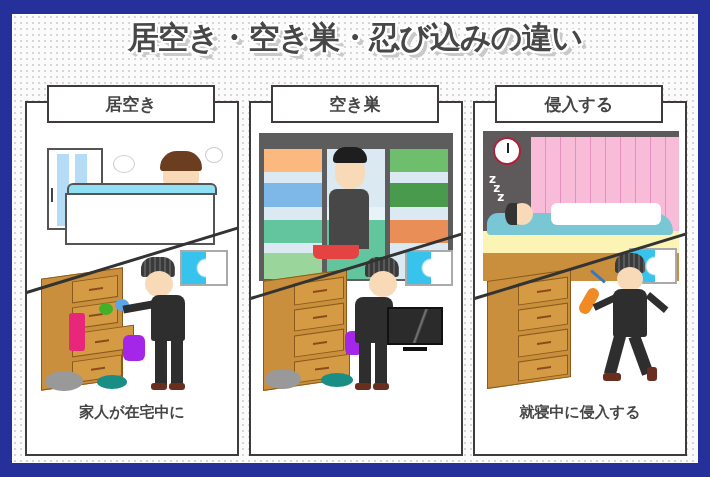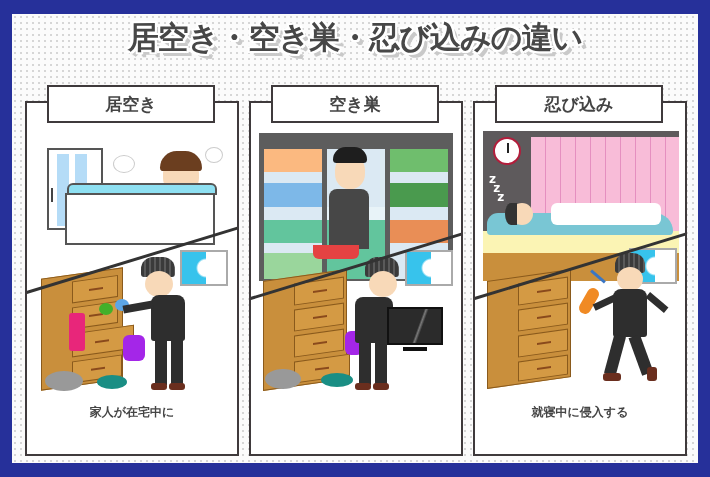--- a/index.html
+++ b/index.html
@@ -33,21 +33,21 @@
     font-size: 17px; font-weight: bold; color: #444;
   }
 
   .scene { position: absolute; inset: 0; }
   .divider {
     position: absolute; left: -10px; width: 250px; height: 3px; background: #333;
     transform-origin: left center; z-index: 2;
   }
   .caption {
     position: absolute; left: 0; width: 100%; text-align: center;
-    font-size: 12px; font-weight: bold; color: #454545; line-height: 25px; top: 297px;
+    font-size: 15px; font-weight: bold; color: #454545; line-height: 25px; top: 297px;
   }
   .abs { position: absolute; }
 
   
   .dresser { background: #c98f3c; border: 1.5px solid #8a5a1c; }
   .drawer { position: absolute; background: #d49a44; border: 1.5px solid #8a5a1c; }
   .handle { position: absolute; width: 14px; height: 2px; background: #8a4a1c; }
   .robber-body { background: #2e2e2e; border-radius: 8px 8px 3px 3px; }
   .beanie {
     background: repeating-linear-gradient(90deg, #3a3a3a 0 3px, #5a5a5a 3px 5px);
@@ -171,21 +171,21 @@
     <div class="abs" style="left:108px; top:238px; width:12px; height:44px; background:#2e2e2e;"></div>
     <div class="abs" style="left:124px; top:238px; width:12px; height:44px; background:#2e2e2e;"></div>
     <div class="abs" style="left:104px; top:280px; width:16px; height:7px; background:#6a2e1e; border-radius:3px;"></div>
     <div class="abs" style="left:122px; top:280px; width:16px; height:7px; background:#6a2e1e; border-radius:3px;"></div>
 
     <div class="abs" style="left:136px; top:204px; width:56px; height:38px; background:linear-gradient(110deg,#2b2b2b 55%, #7a7a7a 58%, #2b2b2b 62%); border:2px solid #111;"></div>
     <div class="abs" style="left:152px; top:244px; width:24px; height:4px; background:#111;"></div>
   </div>
 </div>
 
-<div class="label" style="left:495px;">忍び込み</div>
+<div class="label" style="left:495px;">侵入する</div>
 <div class="panel" style="left:473px; width:214px;">
   <div class="scene">
     <div class="abs" style="left:8px; top:28px; width:196px; height:150px; background:#5e5a5c;"></div>
     <div class="abs" style="left:56px; top:34px; width:148px; height:100px; background:repeating-linear-gradient(90deg,#f8bcd8 0 14px,#e58fc0 14px 15px);"></div>
     <div class="abs" style="left:18px; top:34px; width:28px; height:28px; background:#fff; border:2px solid #b21e3c; border-radius:50%;">
       <div class="abs" style="left:12px; top:4px; width:1.5px; height:10px; background:#222;"></div>
     </div>
     <div class="abs" style="left:14px; top:72px; color:#fff; font-weight:bold; font-size:12px; line-height:9px;">z<br>&nbsp;z<br>&nbsp;&nbsp;z</div>
     <div class="abs" style="left:8px; top:128px; width:196px; height:24px; background:#fbf4b4;"></div>
     <div class="abs" style="left:8px; top:150px; width:196px; height:28px; background:#c98f3c;"></div>

